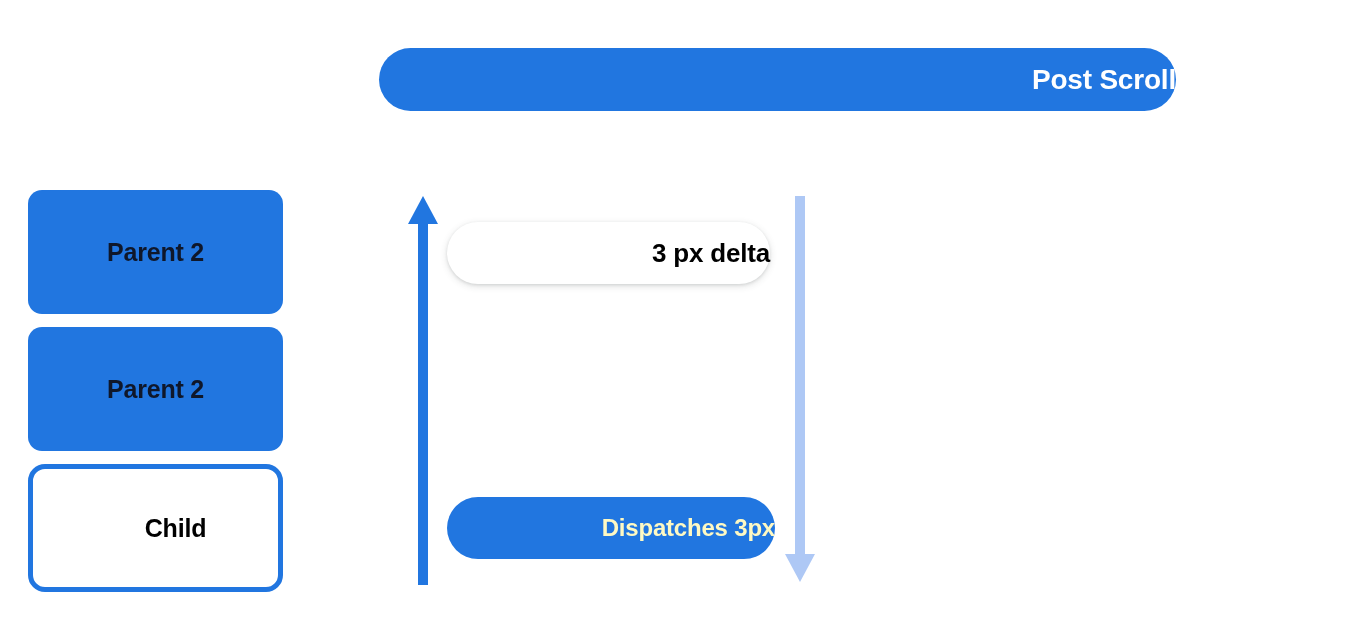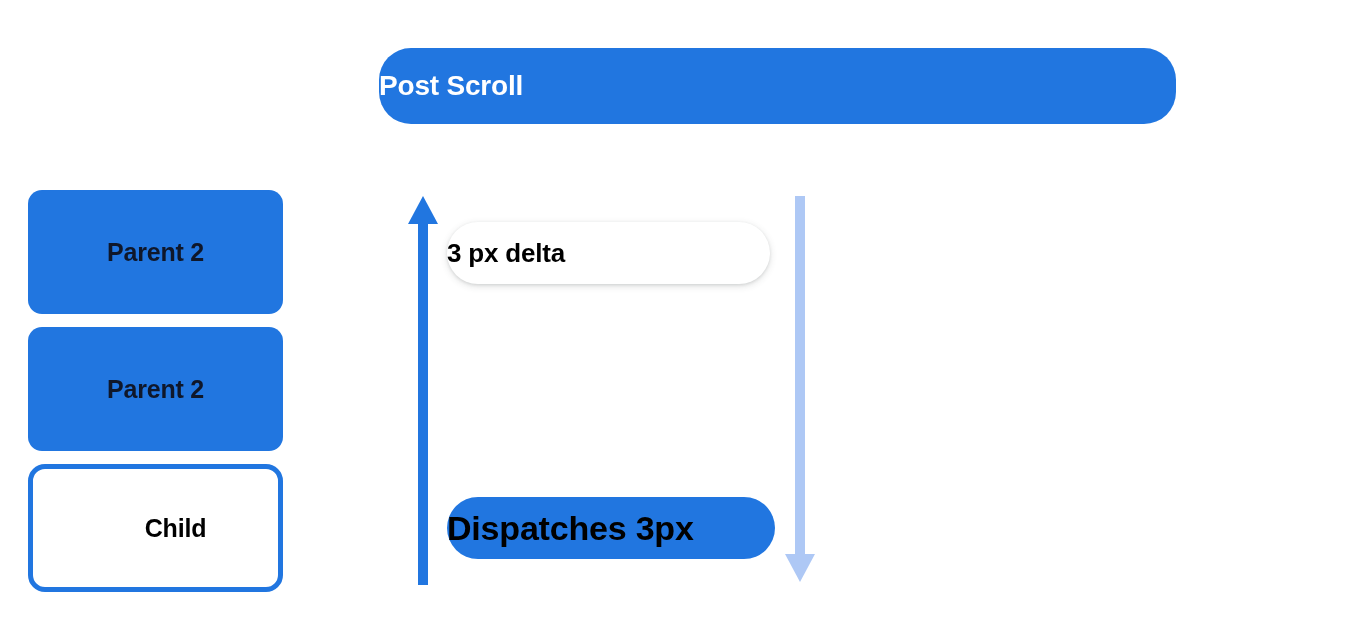--- a/index.html
+++ b/index.html
@@ -20,26 +20,26 @@
     height: 624px;
     background: #ffffff;
   }
 
   
   .header-pill {
     position: absolute;
     left: 379px;
     top: 48px;
     width: 797px;
-    height: 76px;
+    height: 63px;
     background: #2176e0;
     border-radius: 32px;
     display: flex;
     align-items: center;
-    justify-content: flex-start;
+    justify-content: flex-end;
   }
   .header-pill-label {
     color: #ffffff;
     font-size: 28px;
     font-weight: bold;
     letter-spacing: -0.2px;
     line-height: 1;
   }
 
   
@@ -97,21 +97,21 @@
   .arrow-down {
     left: 782px;
     top: 190px;
   }
 
   
   .callout {
     position: absolute;
     display: flex;
     align-items: center;
-    justify-content: flex-start;
+    justify-content: flex-end;
     box-sizing: border-box;
   }
   .callout-delta {
     left: 447px;
     top: 222px;
     width: 323px;
     height: 62px;
     background: #ffffff;
     border-radius: 31px;
     box-shadow: 0 2px 7px rgba(60,64,67,0.17), 0 1px 3px rgba(60,64,67,0.12);
@@ -125,22 +125,22 @@
   }
   .callout-dispatch {
     left: 447px;
     top: 497px;
     width: 328px;
     height: 62px;
     background: #2176e0;
     border-radius: 31px;
   }
   .callout-dispatch .callout-label {
-    color: #000000;
-    font-size: 34px;
+    color: #fef9c3;
+    font-size: 24px;
     font-weight: bold;
     letter-spacing: -0.2px;
     line-height: 1;
   }
 </style>
 </head>
 <body>
 
 <div class="stage">
 

